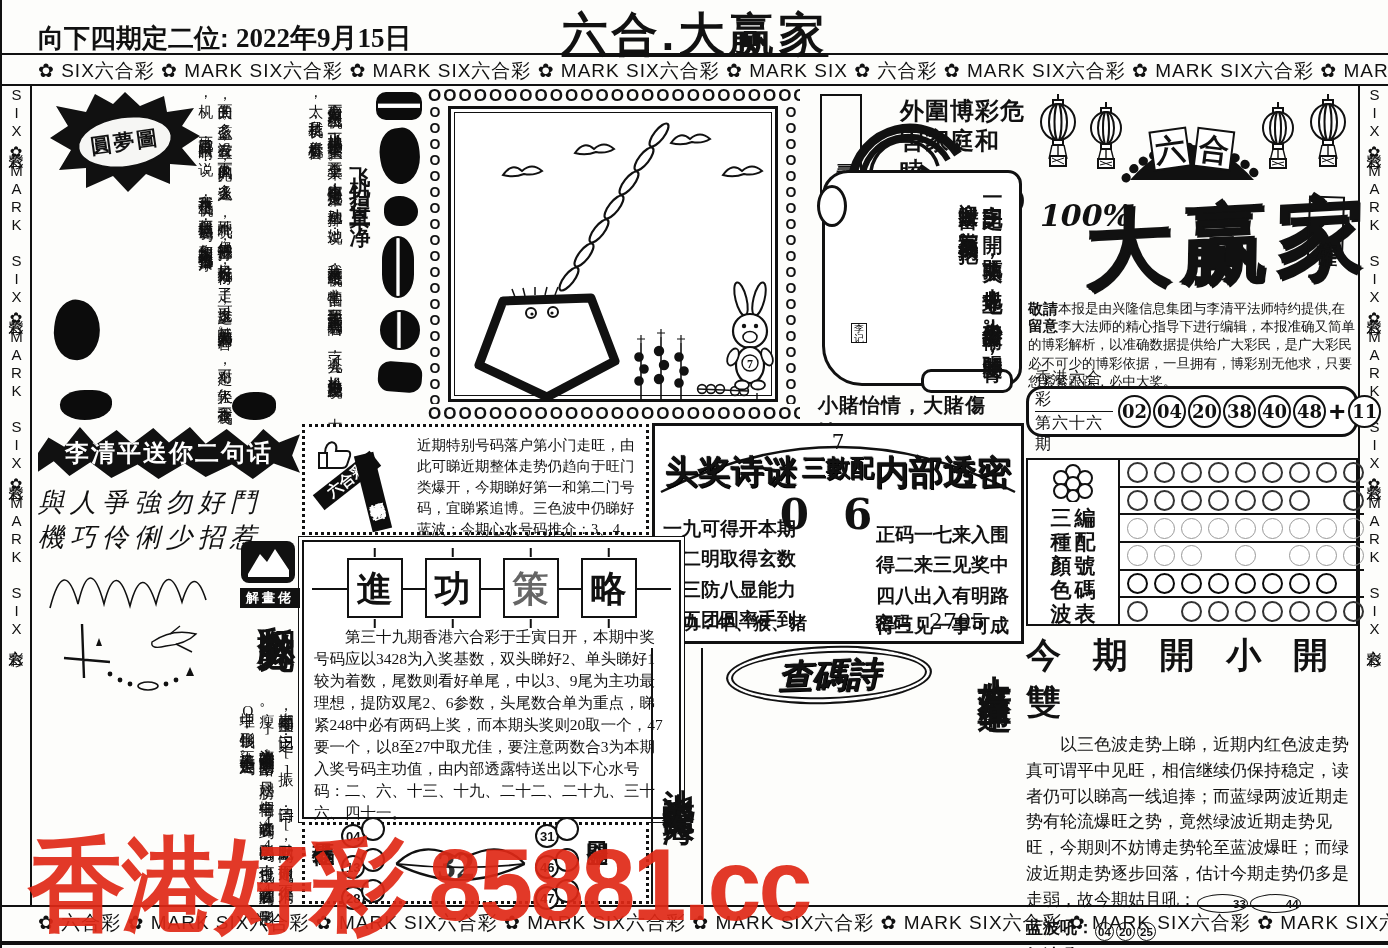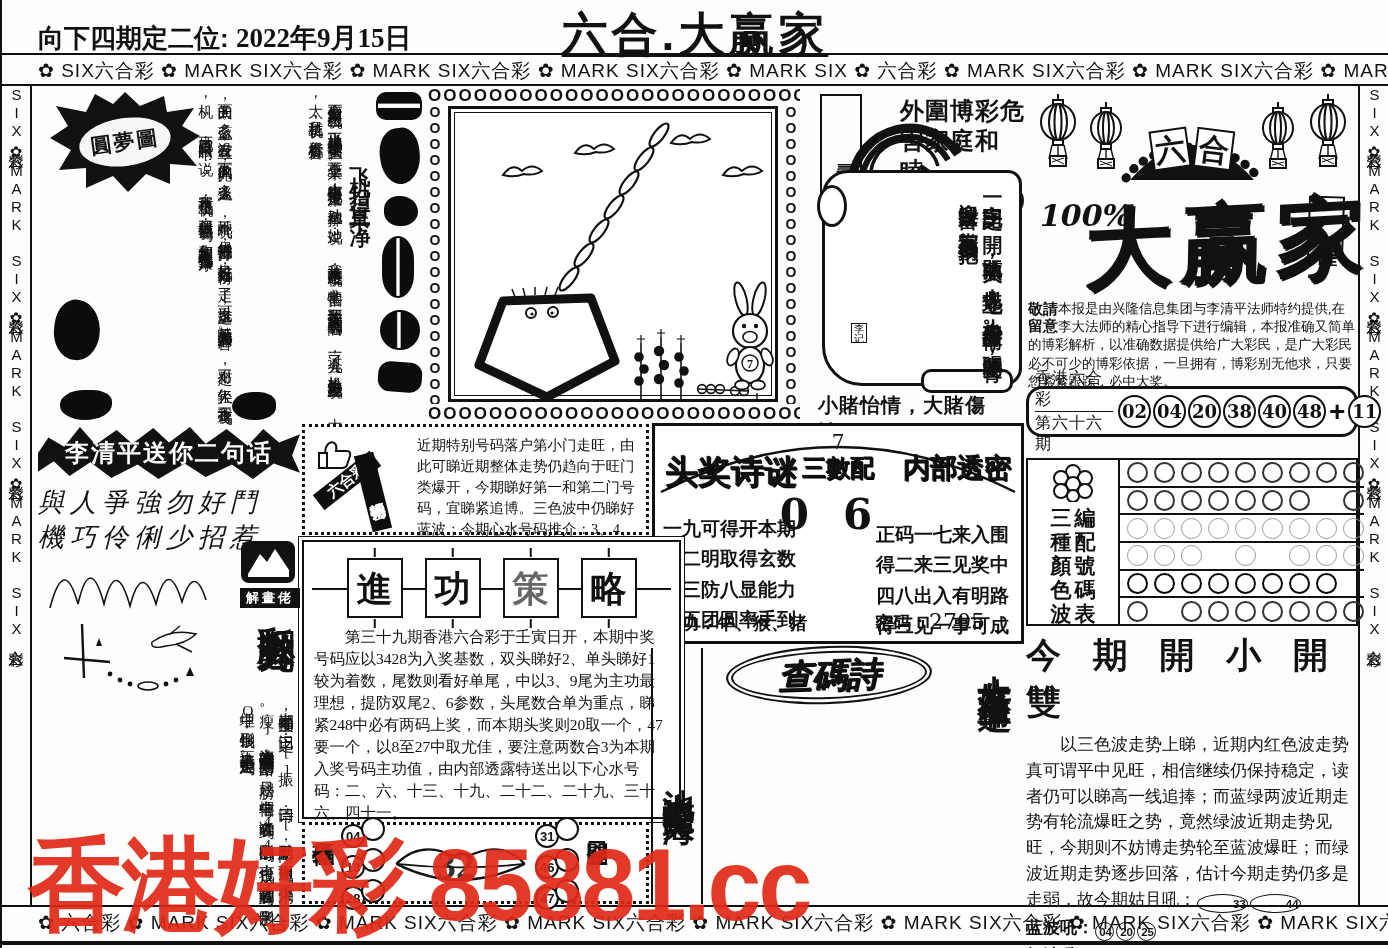--- a/index.html
+++ b/index.html
@@ -92,21 +92,21 @@
   .wchars{display:grid;grid-template-columns:24px 24px;justify-content:center;font:bold 21px "Liberation Sans",sans-serif;line-height:24px;}
   .wrows{flex:1;display:flex;flex-direction:column;}
   .wrow{flex:1;display:flex;align-items:center;padding-left:7px;border-bottom:2px solid #111;gap:6px;}
   .wrow:last-child{border-bottom:none;}
   .wc{display:inline-block;width:21px;height:21px;border-radius:50%;}
   .wc.bold{border:2.5px solid #0a0a0a;} .wc.norm{border:2px solid #333;} .wc.faint{border:1.5px solid #999;}
   .wc.hide{visibility:hidden;}
   .today-title{font:900 35px "Liberation Sans",sans-serif;letter-spacing:6px;word-spacing:10px;}
   .today p{font-size:17px;line-height:1.52;margin:6px 0 2px;text-indent:2em;}
   .pk{display:inline-block;min-width:19px;height:19px;border:1.5px solid #111;border-radius:50%;
-      font:bold 11.5px/18px "Liberation Sans",sans-serif;text-align:right;padding:0 1px;margin:0 1px;vertical-align:-3px;}
+      font:bold 11.5px/18px "Liberation Sans",sans-serif;text-align:center;padding:0 1px;margin:0 1px;vertical-align:-3px;}
   .wave-line{font:bold 17px "Liberation Sans",sans-serif;margin-top:3px;}
   
   .spiky{background:#111;color:#fff;font:900 24px "Liberation Sans",sans-serif;letter-spacing:2px;
      padding:10px 16px;clip-path:polygon(0 50%,4% 20%,10% 38%,16% 0,22% 34%,30% 6%,36% 32%,44% 2%,50% 30%,58% 0,64% 32%,72% 4%,80% 36%,86% 4%,92% 30%,100% 14%,97% 55%,100% 88%,90% 70%,82% 100%,74% 72%,64% 96%,56% 70%,46% 100%,38% 72%,28% 98%,20% 68%,12% 94%,6% 66%,0 86%);
      text-align:center;}
   .hand{font:26px "Liberation Serif",serif;letter-spacing:6px;font-style:italic;}
   
   .jh-bar{background:#111;color:#fff;font:bold 13px "Liberation Sans",sans-serif;text-align:center;letter-spacing:3px;padding:1px 0;}
   .jh-warn{font:900 38px "Liberation Sans",sans-serif;letter-spacing:2px;}
   .jh-text{font-size:15.5px;line-height:1.25;letter-spacing:1px;}
@@ -256,21 +256,21 @@
   </div>
   <div class="abs slogan" style="left:816px;top:392px;width:206px;" data-name="gamble-slogan">小賭怡情，大賭傷情。</div>
 
   <div class="abs sanshupei" style="left:650px;top:423px;width:372px;height:221px;" data-name="head-prize-poem-box">
     <svg class="abs" style="left:0;top:0;" width="366" height="70" viewBox="0 0 366 70" data-name="arc-decoration">
       <path d="M6 66 Q183 -24 360 66" fill="none" stroke="#111" stroke-width="2.5"></path>
     </svg>
     <div class="abs ink" style="left:10px;top:24px;font-size:33px;" data-name="poem-title-left">头奖诗谜</div>
     <div class="abs" style="left:50%;top:4px;transform:translateX(-50%);font-size:20px;font-family:'DejaVu Serif',serif;" data-name="poem-title-seven">7</div>
     <div class="abs ink" style="left:50%;top:26px;transform:translateX(-50%);font-size:24px;" data-name="poem-title-mid">三數配</div>
-    <div class="abs ink" style="right:10px;top:24px;font-size:27px;" data-name="poem-title-right">内部透密</div>
+    <div class="abs ink" style="right:10px;top:24px;font-size:34px;" data-name="poem-title-right">内部透密</div>
     <div class="abs big06" style="left:50%;top:64px;transform:translateX(-46%);" data-name="poem-big-digits">06</div>
     <div class="abs ssp-list" style="left:8px;top:88px;" data-name="poem-left-lines">
       <div data-name="poem-line">一九可得开本期</div>
       <div data-name="poem-line">三二明取得玄数</div>
       <div data-name="poem-line">有三防八显能力</div>
       <div data-name="poem-line">四五团圆率手到</div>
     </div>
     <div class="abs ssp-list" style="right:12px;top:94px;" data-name="poem-right-lines">
       <div data-name="poem-line">正码一七来入围</div>
       <div data-name="poem-line">得二来三见奖中</div>

